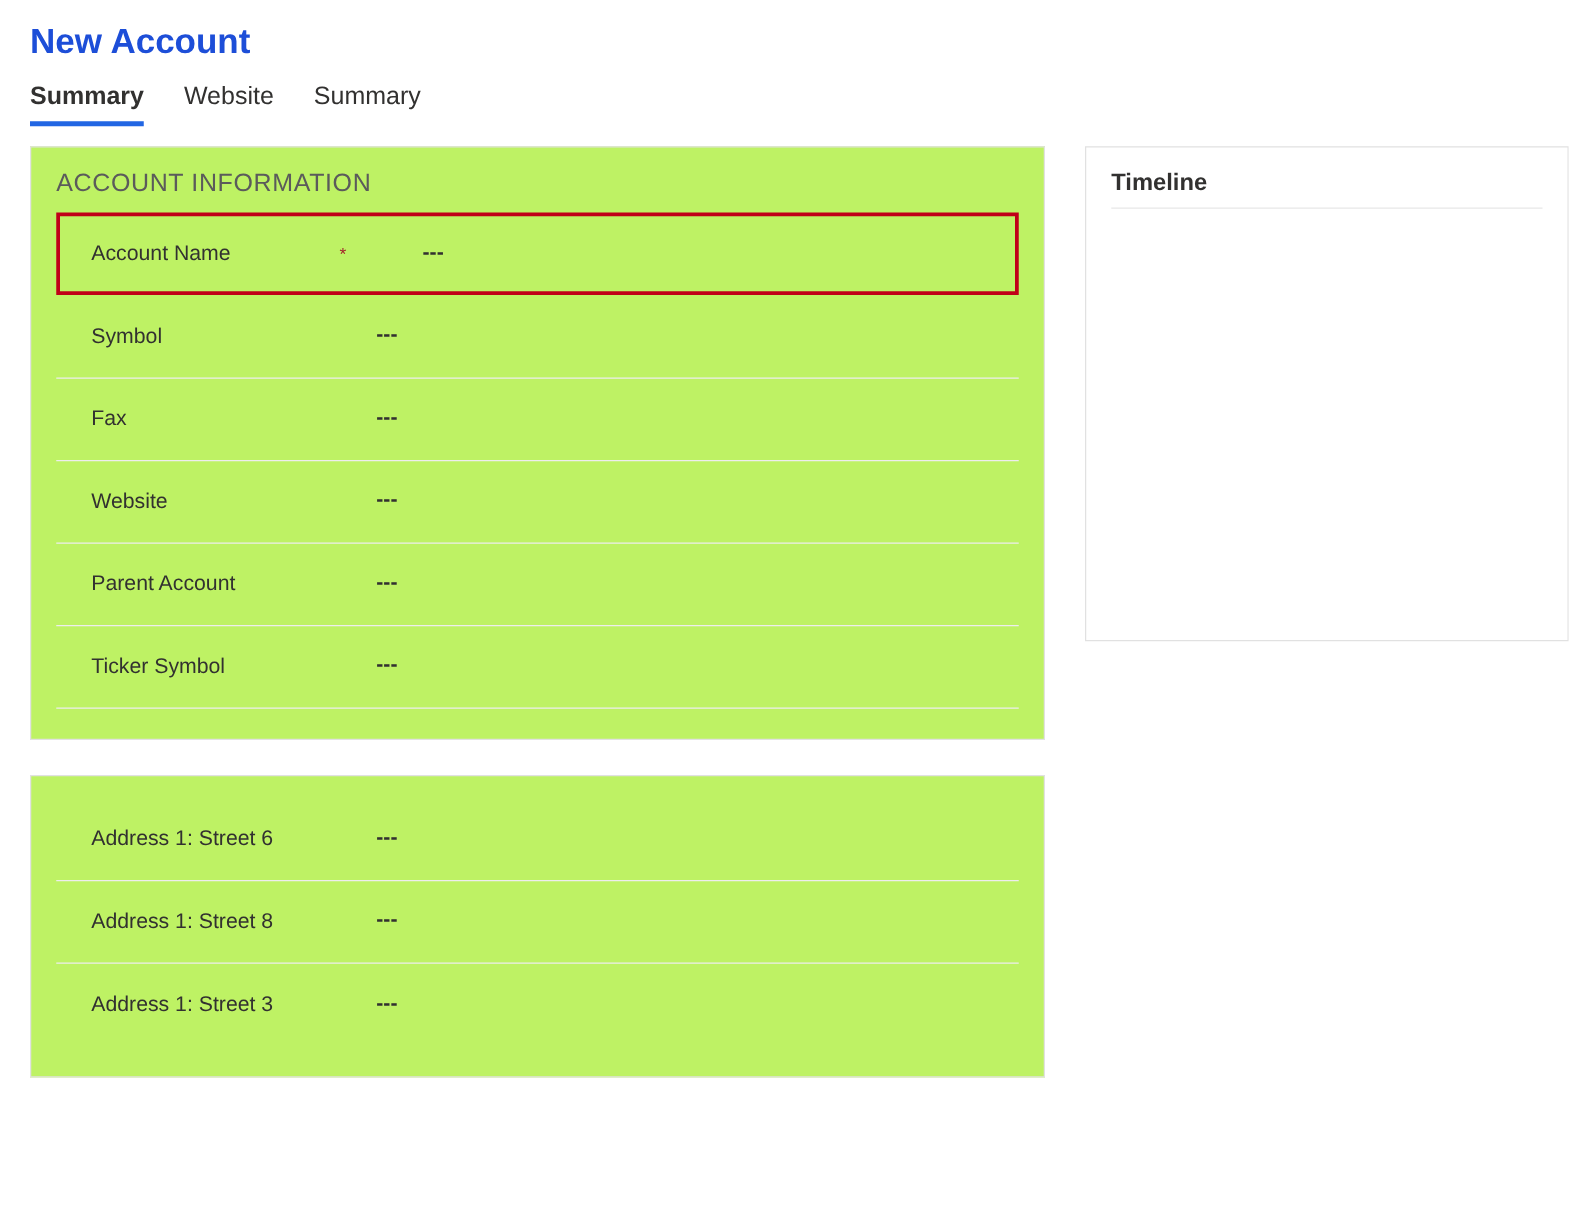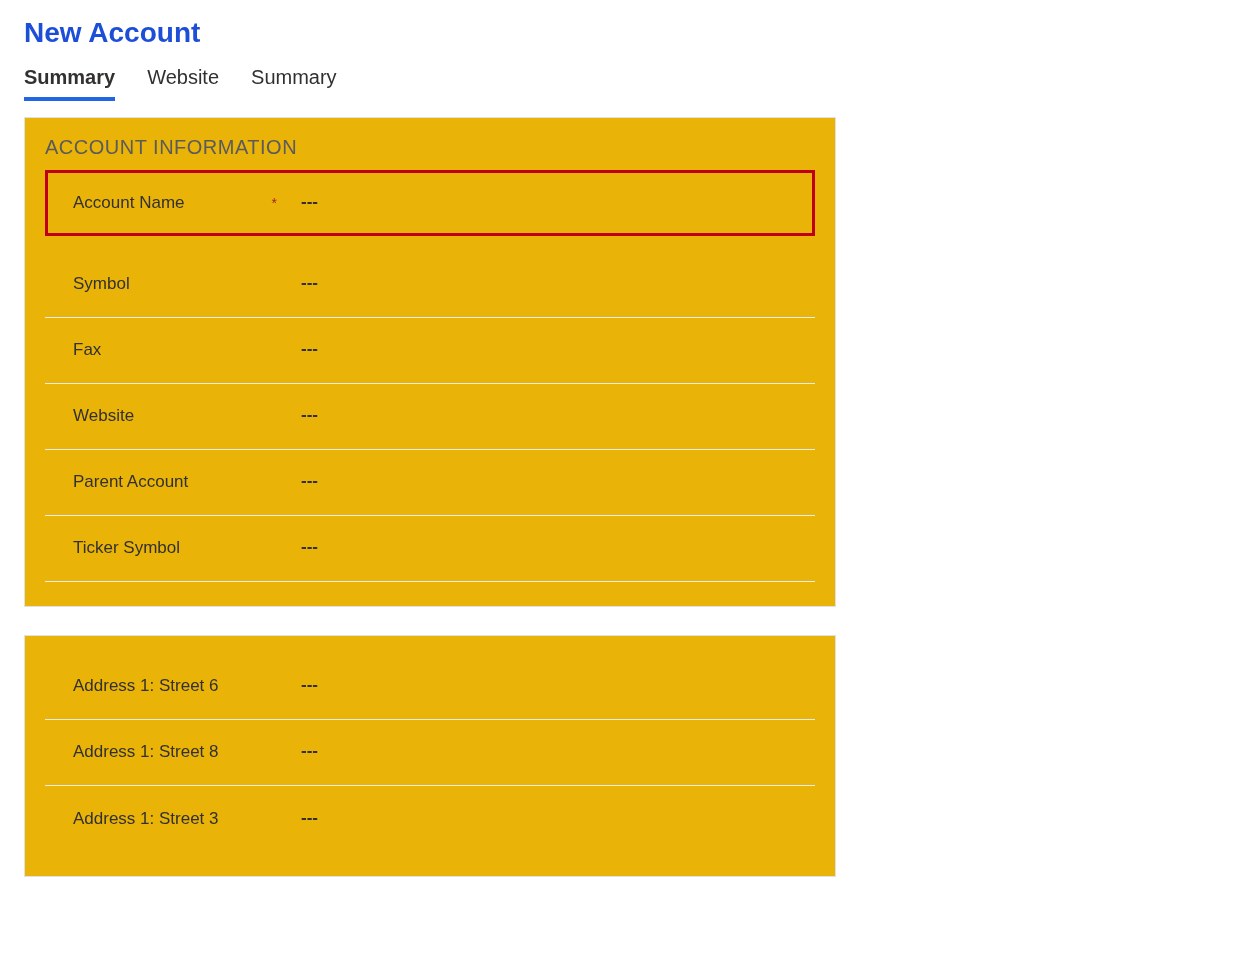--- a/index.html
+++ b/index.html
@@ -57,21 +57,21 @@
       display: flex;
       flex-direction: column;
       gap: 28px;
     }
     .right-col {
       flex: 1;
       min-width: 0;
     }
     .card {
       border: 1px solid #e1e1e1;
-      background: #eab308;
+      background: #bef264;
       padding: 18px 20px 24px 20px;
     }
     .card-title {
       font-size: 20px;
       font-weight: 400;
       color: #5b5b5b;
       letter-spacing: 0.5px;
       margin-bottom: 12px;
     }
     .fields {
@@ -80,21 +80,22 @@
     .field-row {
       display: flex;
       align-items: center;
       padding: 20px 8px 20px 28px;
       border-bottom: 1px solid #ededed;
       min-height: 66px;
     }
     .field-row.highlighted {
       border: 3px solid #c00018;
       padding: 17px 5px 17px 25px;
-      margin: -1px 0 16px 0;
+      margin: -1px 0 1px 0;
+      gap: 37px;
     }
     .field-row.highlighted + .field-row {
       border-top: none;
     }
     .field-label-wrap {
       flex: 0 0 220px;
       display: flex;
       align-items: center;
     }
     .field-label {
@@ -244,13 +245,18 @@
           <div class="field-value-wrap">
             <span class="field-value">---</span>
           </div>
         </div>
 
       </div>
     </div>
 
   </div>
 
+  <div class="right-col">
+    <div class="timeline-card">
+      <div class="timeline-title">Timeline</div>
+    </div>
+  </div>
 </div>
 
 </body></html>

